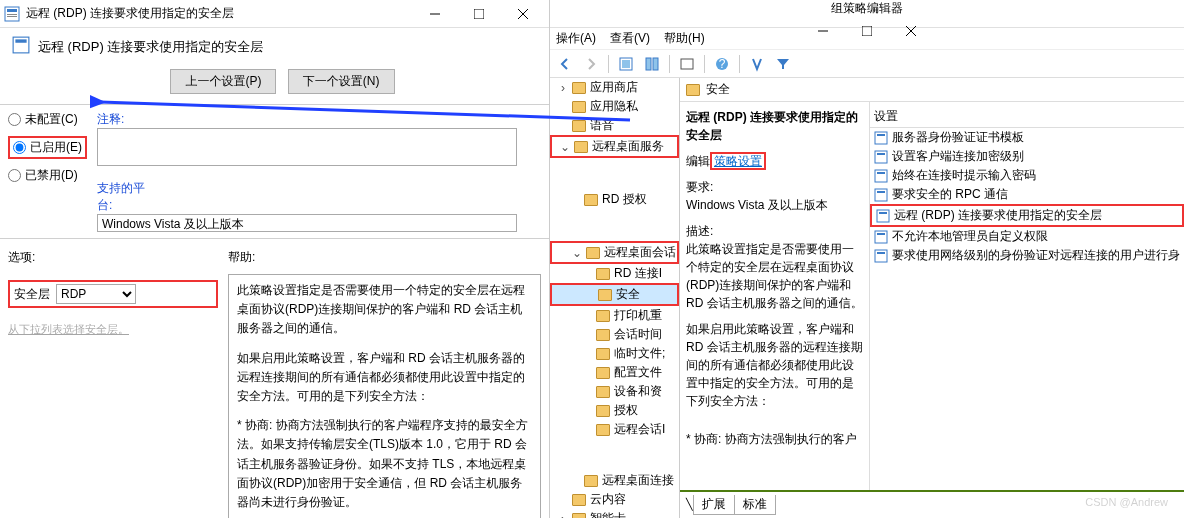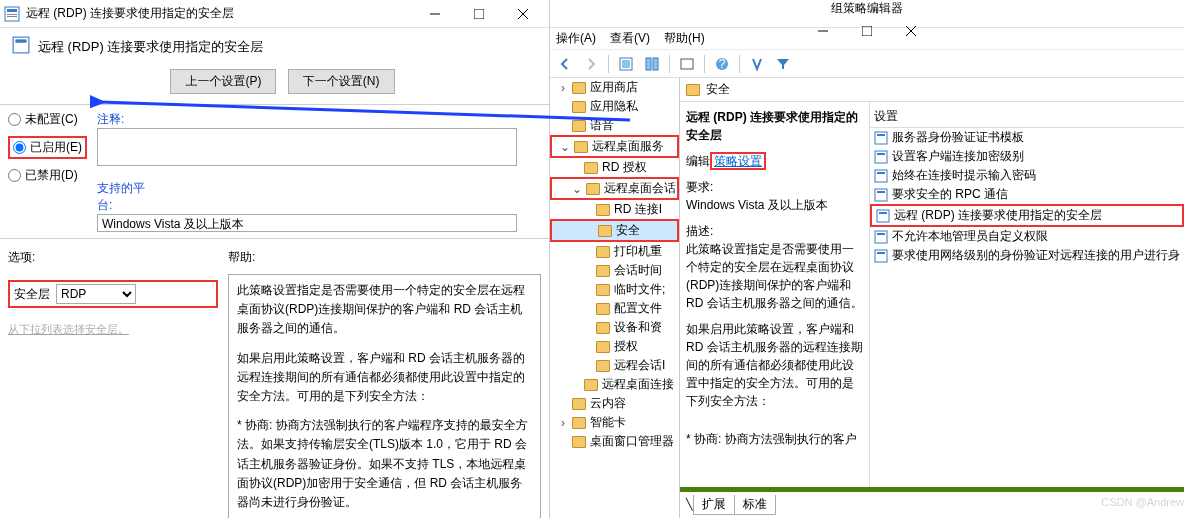--- a/index.html
+++ b/index.html
@@ -50,46 +50,46 @@
 .menubar { height: 22px; display: flex; align-items: center; padding: 0 6px; gap: 14px; border-bottom: 1px solid #eee; }
 .toolbar { height: 28px; display: flex; align-items: center; gap: 4px; padding: 0 4px; border-bottom: 1px solid #ddd; }
 .toolbtn { width: 22px; height: 22px; display:flex; align-items:center; justify-content:center; border:1px solid transparent; }
 .toolbtn svg { width:16px; height:16px; }
 .tb-sep { width:1px; height:18px; background:#ccc; margin:0 2px; }
 
 .gp-body { display: flex; flex: 1; min-height: 0; }
 .gp-tree { width: 130px; border-right: 1px solid #ccc; overflow: hidden; }
 .gp-tree .tree-item { display: flex; align-items: center; gap: 4px; padding: 1px 0 1px 6px; white-space: nowrap; }
 .gp-tree .tree-item.l1 { padding-left: 8px; }
-.gp-tree .tree-item.l2 { padding-left: 20px; }
+.gp-tree .tree-item.l2 { padding-left: 20px; margin-top: 32px; }
 .gp-tree .tree-item.l3 { padding-left: 32px; }
 .gp-tree .exp { width:10px; text-align:center; color:#555; }
 .folder-ico { width:14px; height:12px; background:#f4c869; border:1px solid #c09030; border-radius:1px; display:inline-block; flex:none; }
 .gp-tree .boxed { border:2px solid #e33; }
 .gp-tree .sel { background:#cce8ff; }
 
 .gp-right { flex: 1; display: flex; flex-direction: column; }
 .gp-right .hdr { background:#fff; border-bottom:1px solid #ddd; padding:3px 6px; display:flex; align-items:center; gap:6px; }
 .gp-right .cols { display:flex; flex:1; }
 .gp-desc { width: 190px; border-right:1px solid #ddd; padding: 6px; font-size:12px; line-height:1.5; overflow:hidden; }
 .gp-desc .edit-link { color:#0066cc; text-decoration:underline; border:2px solid #e33; padding:0 2px; }
 .gp-desc .label { margin-top:8px; }
 .gp-list { flex:1; padding:4px 0; overflow:hidden; }
 .gp-list .li { display:flex; align-items:center; gap:4px; padding:1px 4px; white-space:nowrap; }
 .gp-list .li.boxed { border:2px solid #e33; }
 .gp-list .pol-ico { width:14px; height:14px; display:inline-block; flex:none; }
 .gp-list .pol-ico svg { width:14px; height:14px; }
 .gp-list .colhdr { font-weight:normal; border-bottom:1px solid #ddd; padding:2px 4px; }
-.gp-tabs { border-top:5px solid #4d7c0f; padding:3px 6px; font-size:11px; }
+.gp-tabs { border-top:2px solid #4d7c0f; padding:3px 6px; font-size:11px; }
 .gp-tabs .tab { display:inline-block; padding:1px 8px; border:1px solid #aaa; border-top:none; margin-right:-1px; background:#fff; }
 
 
 .arrow-svg { position: absolute; left: 90px; top: 80px; width: 550px; height: 56px; pointer-events: none; }
 
-.watermark { position:absolute; right:0; bottom:10px; font-size:11px; opacity:.18; }
+.watermark { position:absolute; right:16px; bottom:10px; font-size:11px; opacity:.18; }
 </style>
 </head>
 <body>
 
 <div class="container">
 
   <div class="left-window">
     <div class="titlebar">
       <span class="icon">
         <svg viewBox="0 0 16 16">

